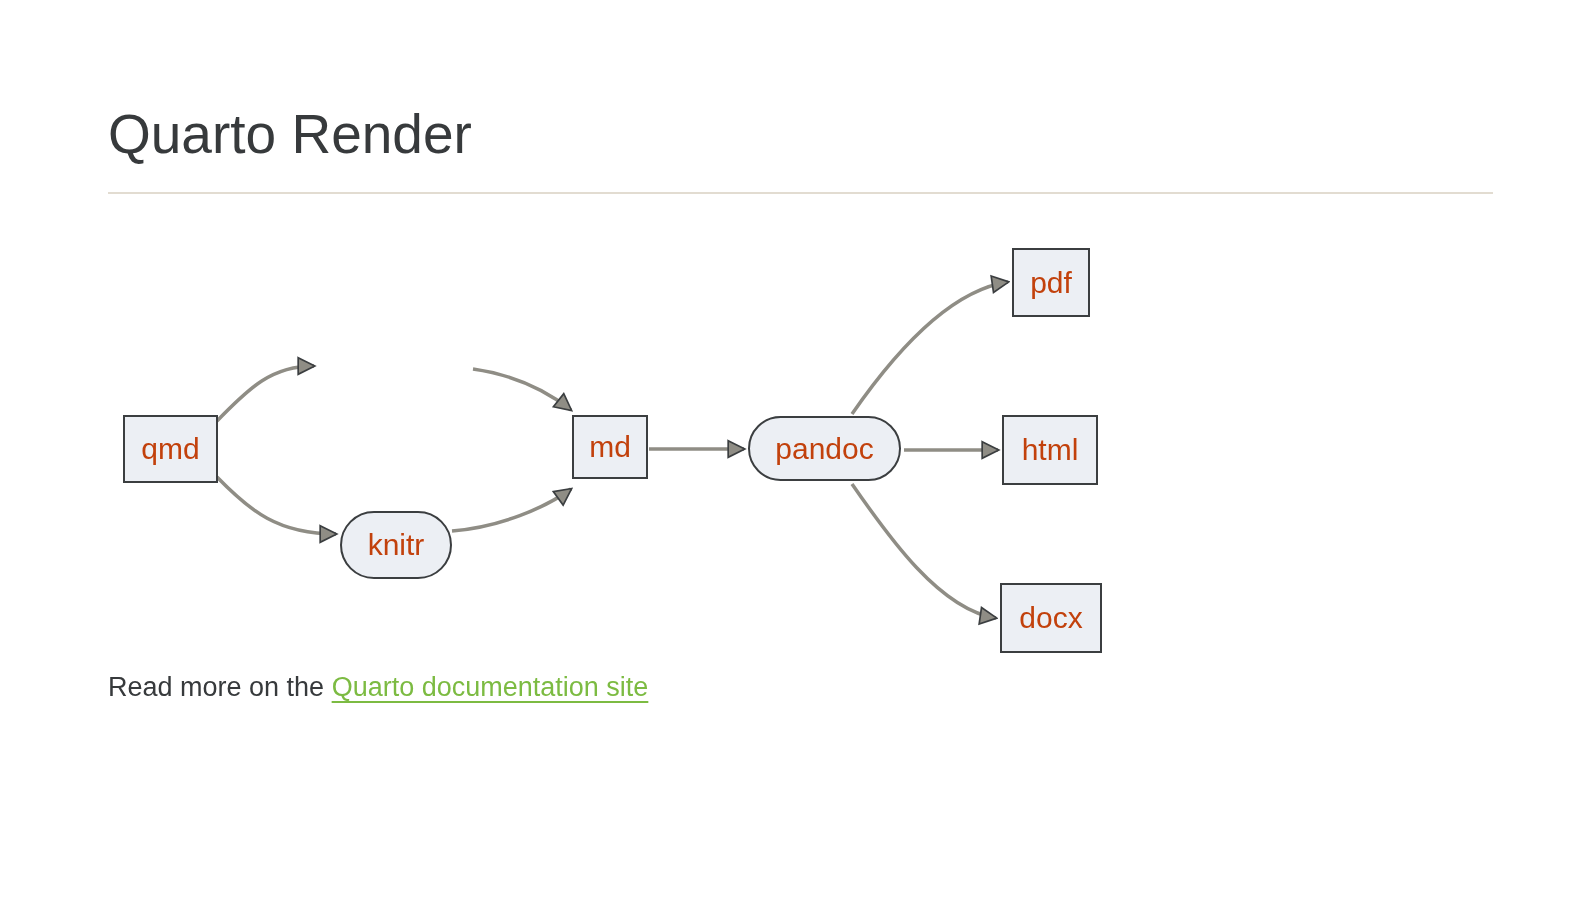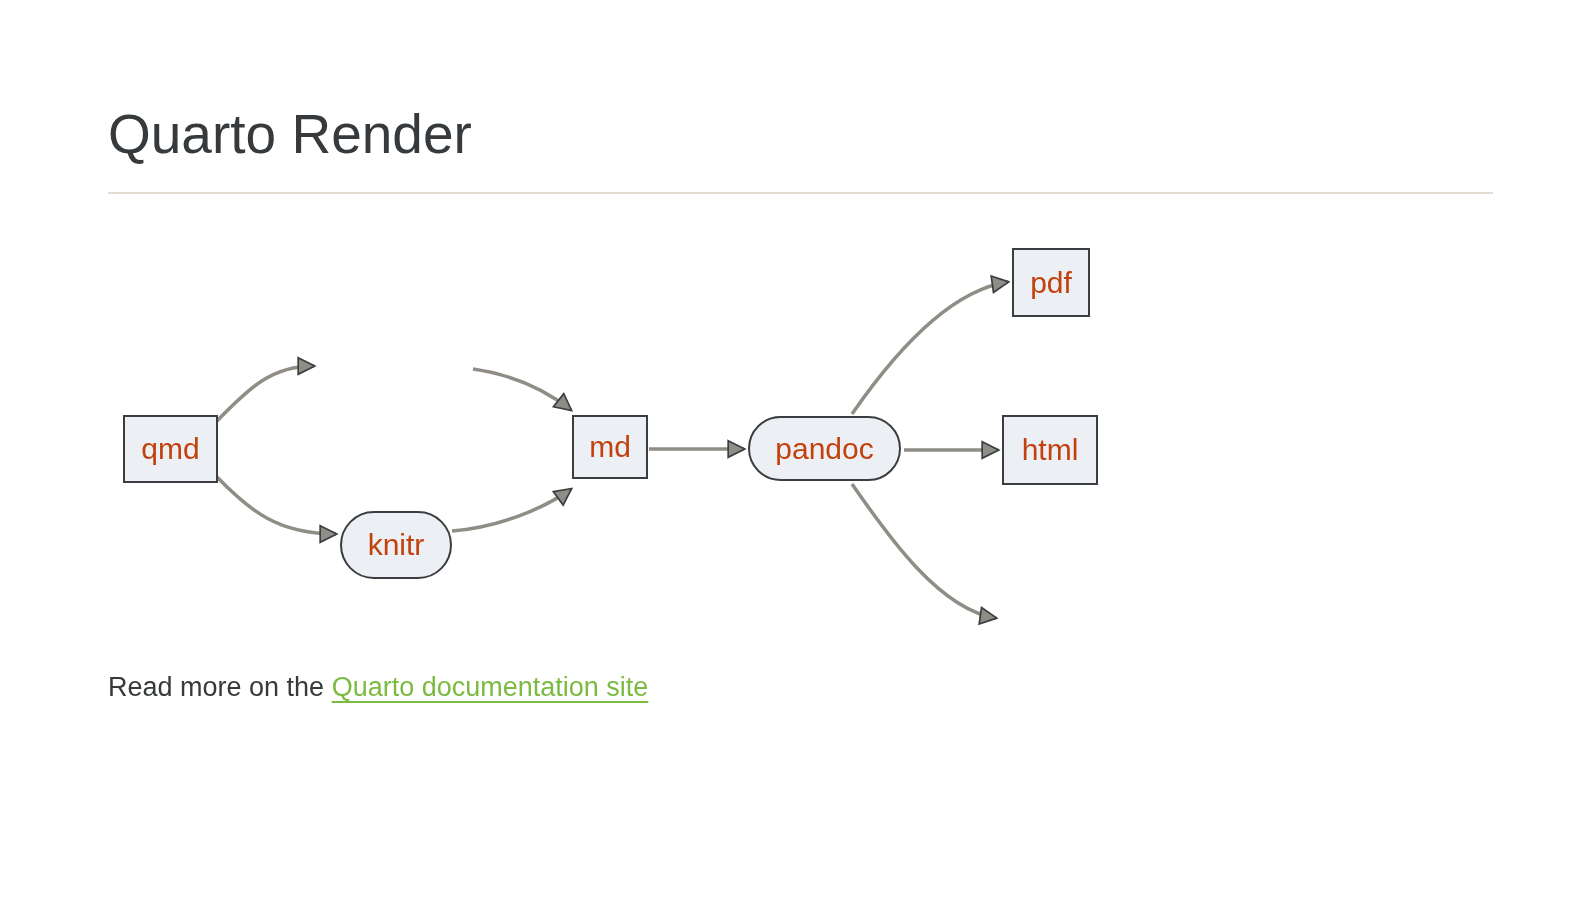--- a/index.html
+++ b/index.html
@@ -138,20 +138,23 @@
     </div>
 
     <div class="node rect" style="left:1012px; top:248px; width:78px; height:69px;">
       <span>pdf</span>
     </div>
 
     <div class="node rect" style="left:1002px; top:415px; width:96px; height:70px;">
       <span>html</span>
     </div>
 
+    <div class="node rect" style="left:1000px; top:583px; width:102px; height:70px;">
+      <span>docx</span>
+    </div>
 
   </div>
 
   <p class="read-more">
     <span>Read more on the </span><a href="#">Quarto documentation site</a>
   </p>
 
 </div>
 
 </body></html>

